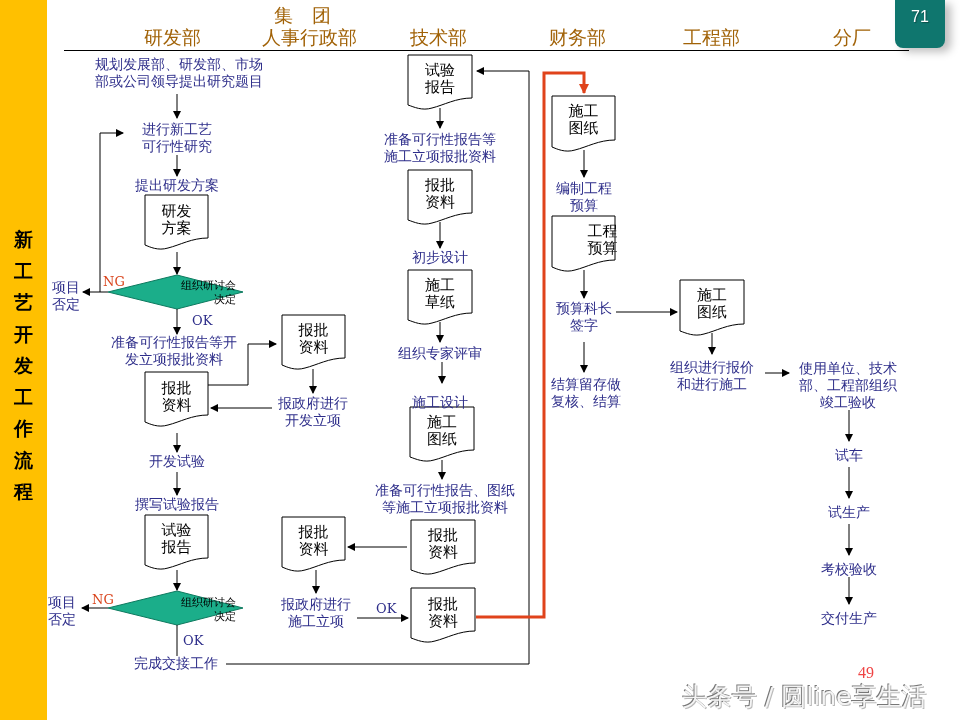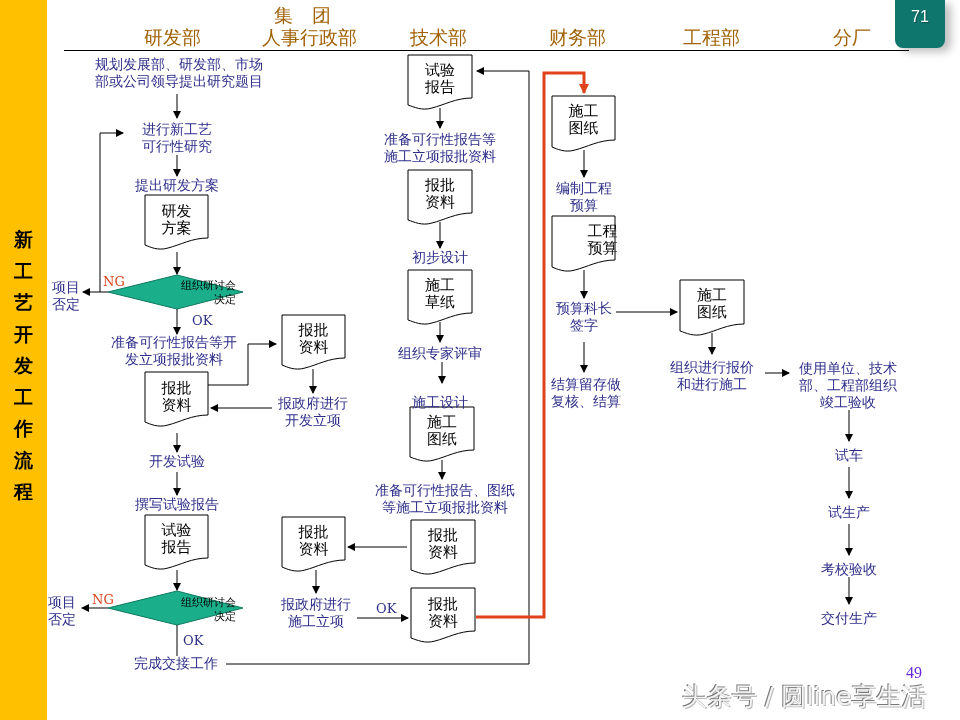--- a/index.html
+++ b/index.html
@@ -14,21 +14,21 @@
          font-family:"Liberation Sans", sans-serif; font-size:16px; text-align:center; line-height:34px;
          text-shadow:1px 1px 1px rgba(0,0,0,0.35); }
   .hdr { position:absolute; font-family:"DejaVu Serif", serif; font-size:19px; color:#a16207; white-space:nowrap;text-align:right; }
   .hdr-line { position:absolute; left:64px; top:50px; width:845px; height:1px; background:#000; }
   svg.flow { position:absolute; left:0; top:0; }
   .t { position:absolute; color:#2E2E8A; font-size:14px; line-height:17px; text-align:center; white-space:nowrap; }
   .doc-label { position:absolute; color:#000; font-size:15px; line-height:17px; text-align:center; white-space:nowrap; }
   .dec-label { position:absolute; color:#000; font-size:11px; line-height:14px; text-align:right; white-space:nowrap; }
   .ng { position:absolute; color:#D9441C; font-family:"DejaVu Serif", serif; font-size:13px; }
   .ok { position:absolute; color:#2E2E8A; font-family:"DejaVu Serif", serif; font-size:13px; }
-  .pagenum { position:absolute; left:858px; top:664px; font-family:"Liberation Serif", serif; font-size:16px; color:#6d28d9;margin-left:48px; }
+  .pagenum { position:absolute; left:858px; top:664px; font-family:"Liberation Serif", serif; font-size:16px; color:#ef4444; }
   .watermark { position:absolute; left:682px; top:680px; font-size:25px; color:#f4f4f4; white-space:nowrap;
          text-shadow:-1px -1px 0 #777, 1px 1px 0 #bbb; }
 </style>
 </head>
 <body>
 
 <div class="sidebar">
   <div class="sidebar-title">
     <span>新</span>
     <span>工</span>

